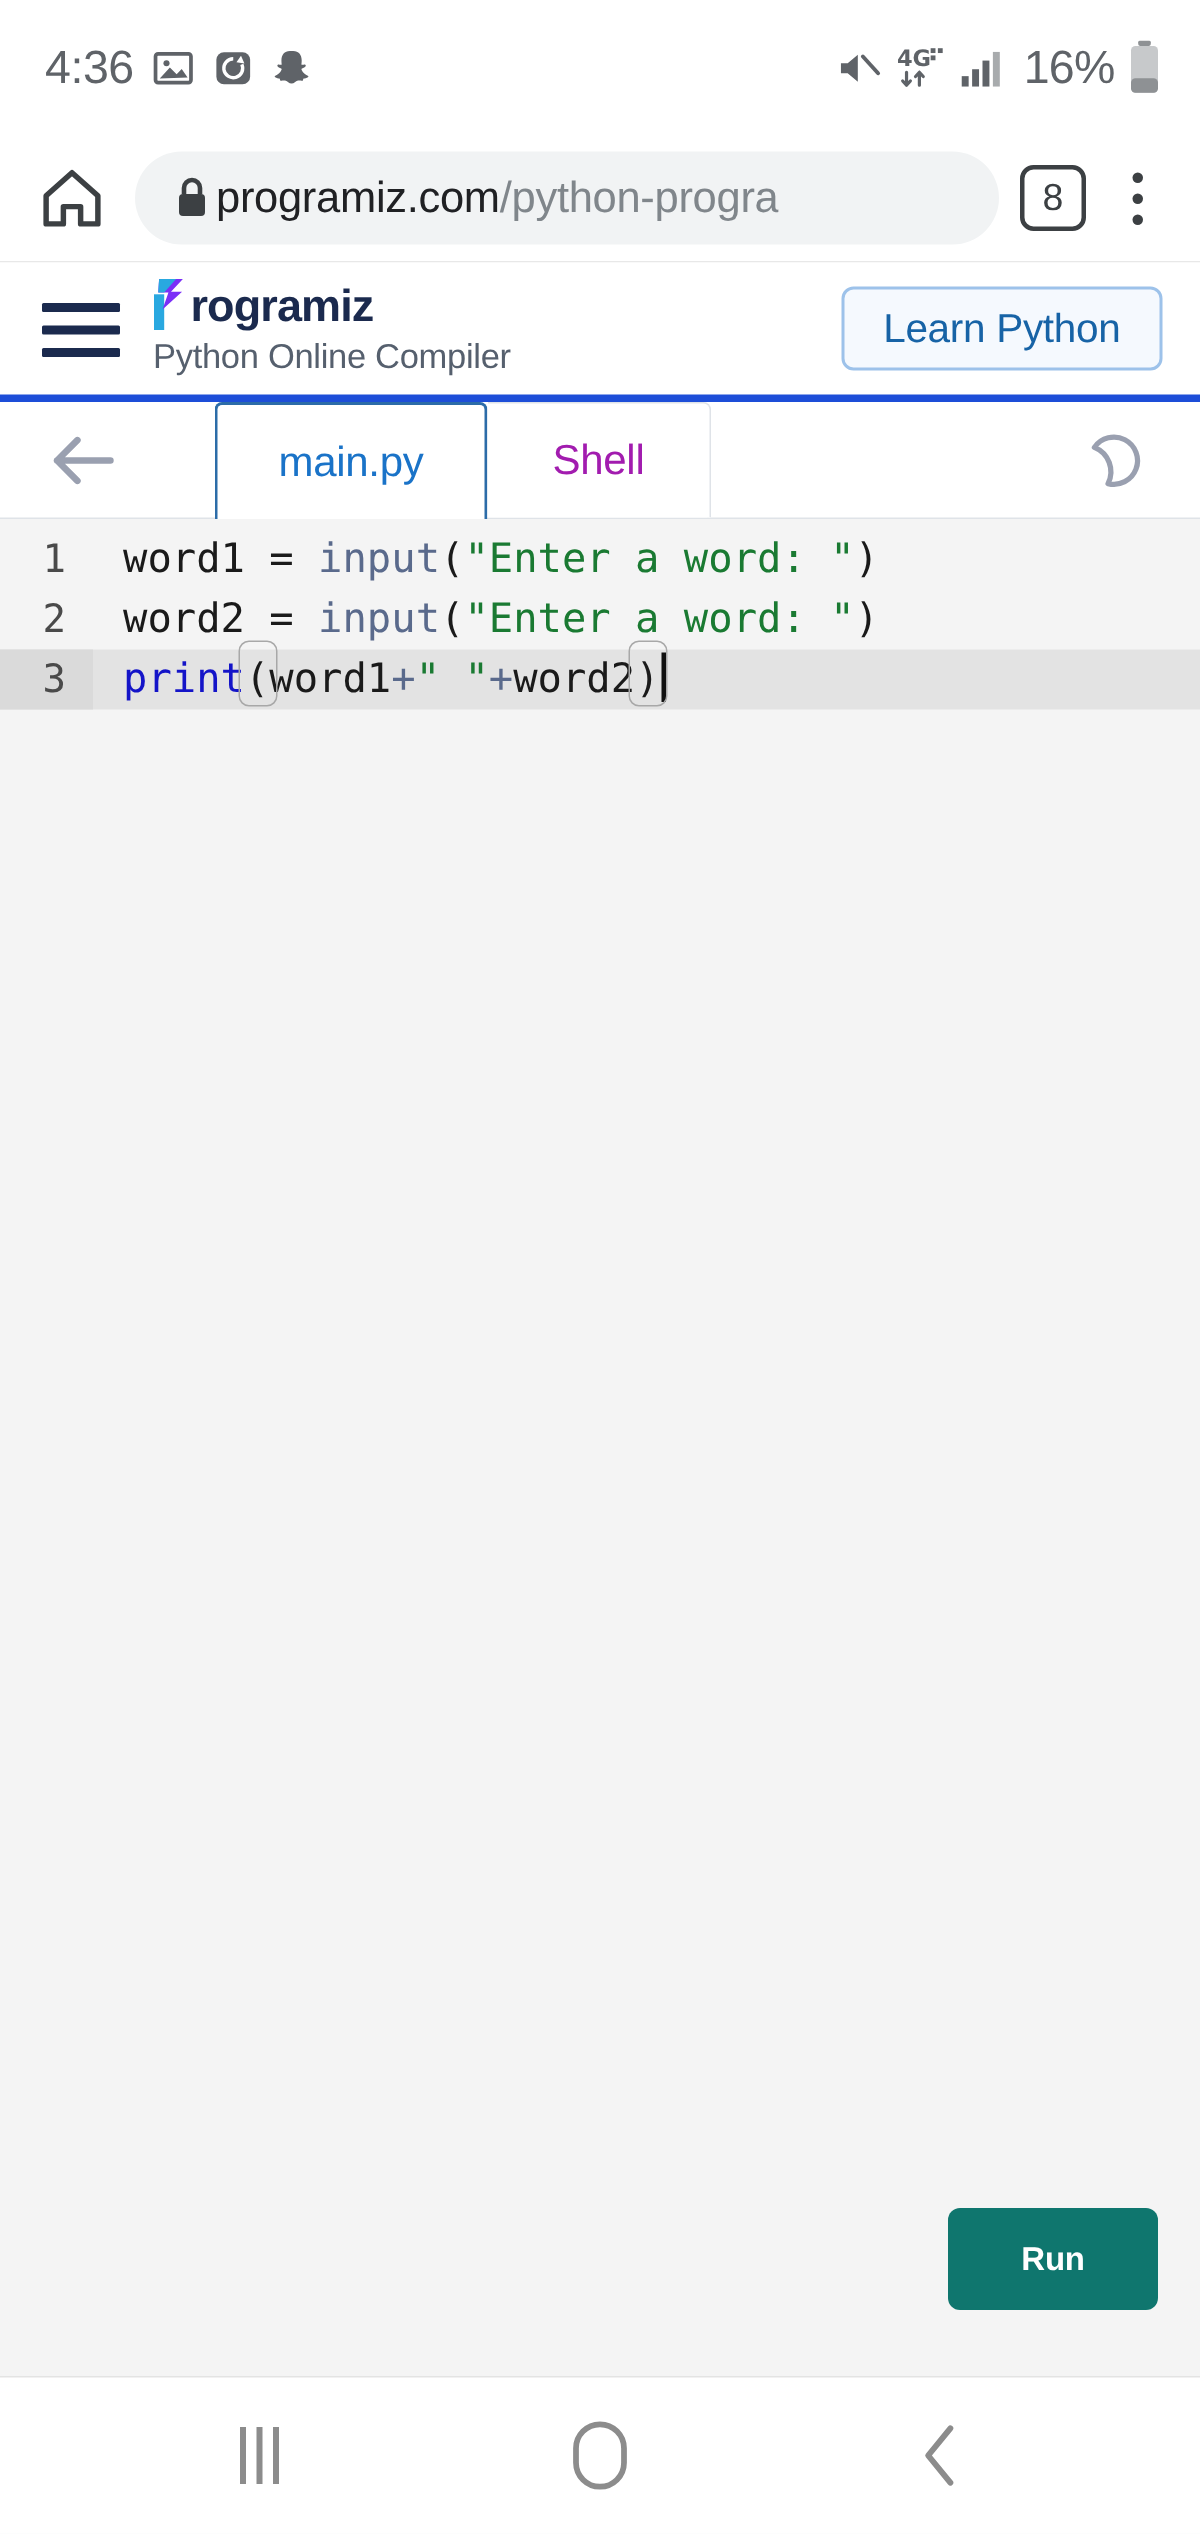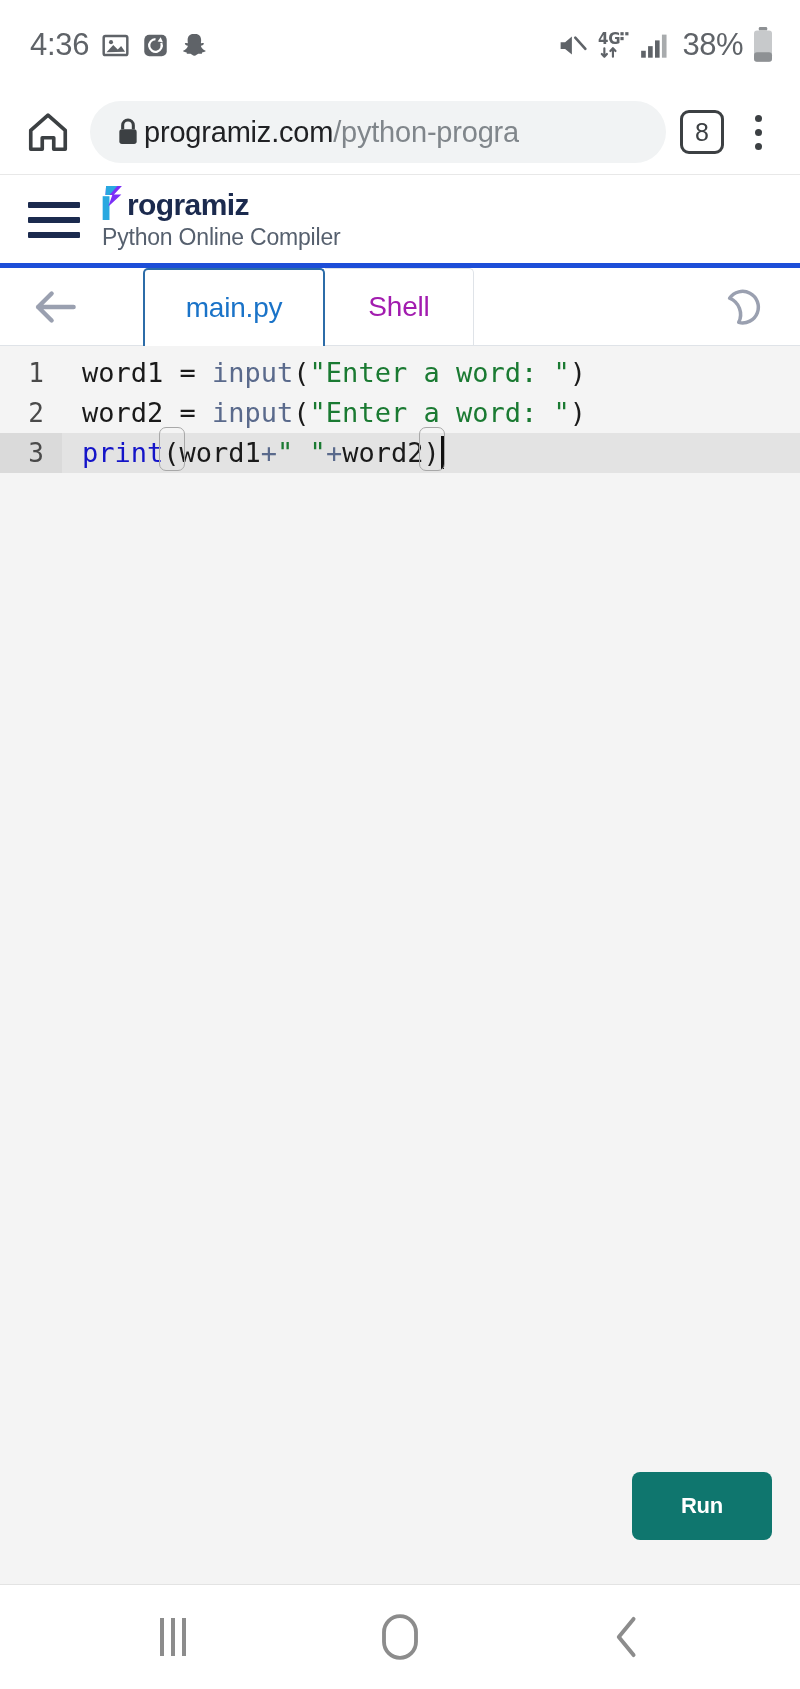--- a/index.html
+++ b/index.html
@@ -415,21 +415,21 @@
 
       <span>
         <svg class="sb-icon" width="30" height="28" viewBox="0 0 26 24">
           <rect x="1" y="17" width="4" height="6" fill="#5f6368"></rect>
           <rect x="7" y="13" width="4" height="10" fill="#5f6368"></rect>
           <rect x="13" y="8" width="4" height="15" fill="#5f6368"></rect>
           <rect x="19" y="3" width="4" height="20" fill="#a8abad"></rect>
         </svg>
       </span>
 
-      <span class="status-battery-text">38%</span>
+      <span class="status-battery-text">16%</span>
 
       <span>
         <svg class="sb-icon" width="22" height="36" viewBox="0 0 18 30">
           <rect x="5.5" y="0" width="7" height="3" rx="1" fill="#8e9194"></rect>
           <rect x="1.5" y="3" width="15" height="26" rx="2.5" fill="#c7c9cb"></rect>
           <rect x="1.5" y="21" width="15" height="8" rx="2.5" fill="#8e9194"></rect>
         </svg>
       </span>
     </div>
   </div>
@@ -470,20 +470,21 @@
         <svg class="brand-mark" width="24" height="34" viewBox="0 0 20 30">
           <rect x="0" y="9" width="6" height="21" fill="#29a8e0"></rect>
           <path d="M3 0 L17 0 L10 7.5 L16.5 7.5 L5 18 L8.5 8 L2.5 8 Z" fill="#7b2ff7"></path>
           <path d="M3 0 L13 0 L6 8 L2.5 8 Z" fill="#29a8e0"></path>
         </svg>
         <span class="brand-word">rogramiz</span>
       </div>
       <div class="brand-sub">Python Online Compiler</div>
     </div>
 
+    <div class="learn-btn">Learn Python</div>
   </div>
 
   <div class="editor-tabs">
     <div class="back-arrow">
       <svg width="44" height="36" viewBox="0 0 26 20">
         <path d="M24 10 H3 M11 2 L3 10 L11 18" fill="none" stroke="#9aa0b0" stroke-width="2.6" stroke-linecap="round" stroke-linejoin="round"></path>
       </svg>
     </div>
 
     <div class="tab-group">

